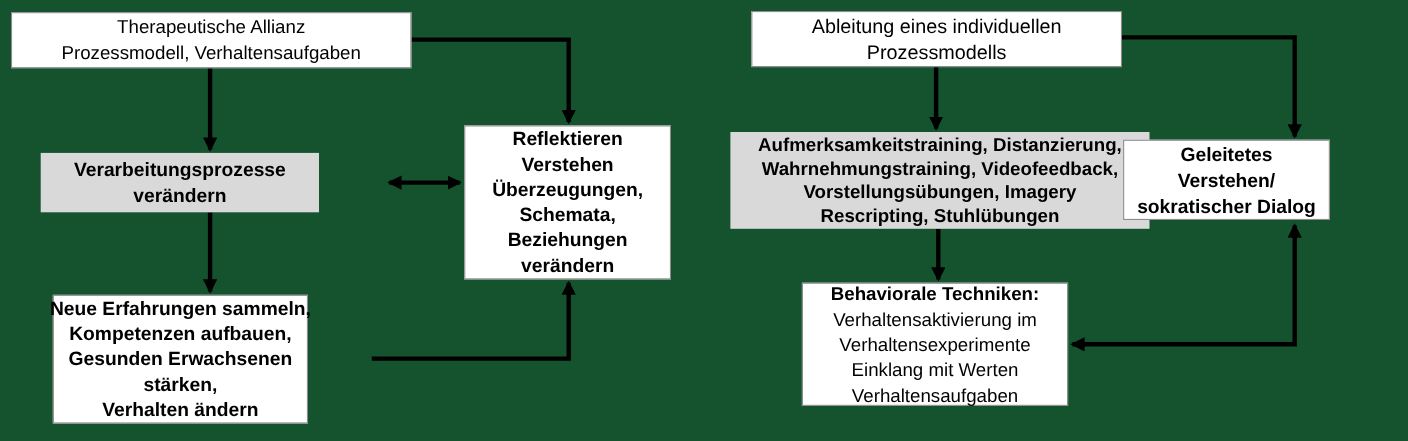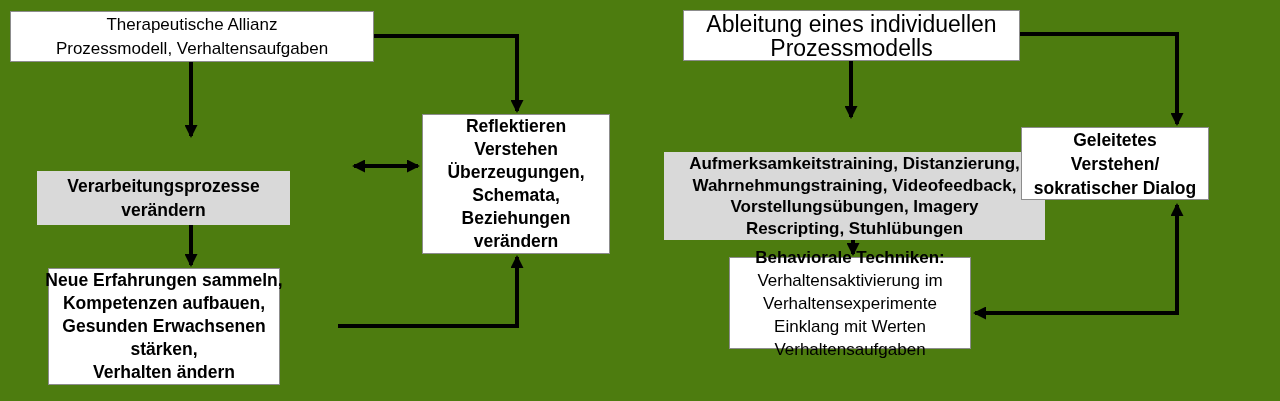--- a/index.html
+++ b/index.html
@@ -1,20 +1,20 @@
 <!DOCTYPE html>
 <html><head>
 <meta charset="utf-8">
 <style>
   html, body { margin: 0; padding: 0; background: #ffffff; }
   .canvas {
     position: relative;
     width: 1280px;
     height: 401px;
-    background: #4d7c0f;
+    background: #14532d;
     font-family: "Liberation Sans", sans-serif;
     color: #000000;
     overflow: hidden;
   }
   .arrow-layer {
     position: absolute;
     left: 0; top: 0;
     width: 1280px; height: 401px;
   }
   .arrow-layer path {
@@ -33,42 +33,41 @@
     background: #ffffff;
     border: 1px solid #8c8c8c;
   }
   .box .ln {
     display: block;
     white-space: nowrap;
   }
   .gray {
     background: #d9d9d9;
     border: none;
-    margin-top: 32px;
   }
   .bold { font-weight: 700; }
 
   
   #box-alliance   { left: 10px;  top: 11px;  width: 364px; height: 51px;
                     font-size: 17px; line-height: 24px; }
   #box-processing { left: 37px;  top: 139px; width: 253px; height: 54px;
                     font-size: 17.5px; line-height: 24px; font-weight: 700; }
   #box-reflect    { left: 422px; top: 114px; width: 188px; height: 140px;
                     font-size: 17.5px; line-height: 23px; font-weight: 700; }
   #box-experience { left: 48px;  top: 268px; width: 232px; height: 117px;
                     font-size: 17.5px; line-height: 23px; font-weight: 700; }
 
   
   #box-derivation { left: 683px;  top: 10px;  width: 337px; height: 51px;
-                    font-size: 23px; line-height: 24px; }
+                    font-size: 18px; line-height: 24px; }
   #box-techniques { left: 664px;  top: 120px; width: 381px; height: 88px;
                     font-size: 17px; line-height: 21.5px; font-weight: 700; }
   #box-dialog     { left: 1021px; top: 127px; width: 188px; height: 73px;
                     font-size: 17.5px; line-height: 24px; font-weight: 700; }
-  #box-behavioral { left: 729px;  top: 257px; width: 242px; height: 92px;
+  #box-behavioral { left: 729px;  top: 257px; width: 242px; height: 112px;
                     font-size: 17px; line-height: 23px; }
 </style>
 </head>
 <body>
 
 <div class="canvas">
 
   <svg class="arrow-layer" width="1280" height="401" viewBox="0 0 1280 401" xmlns="http://www.w3.org/2000/svg">
     <defs>
       <marker id="ah" viewBox="0 0 10 10" refX="8.5" refY="5" markerWidth="13" markerHeight="13" orient="auto-start-reverse" markerUnits="userSpaceOnUse">

